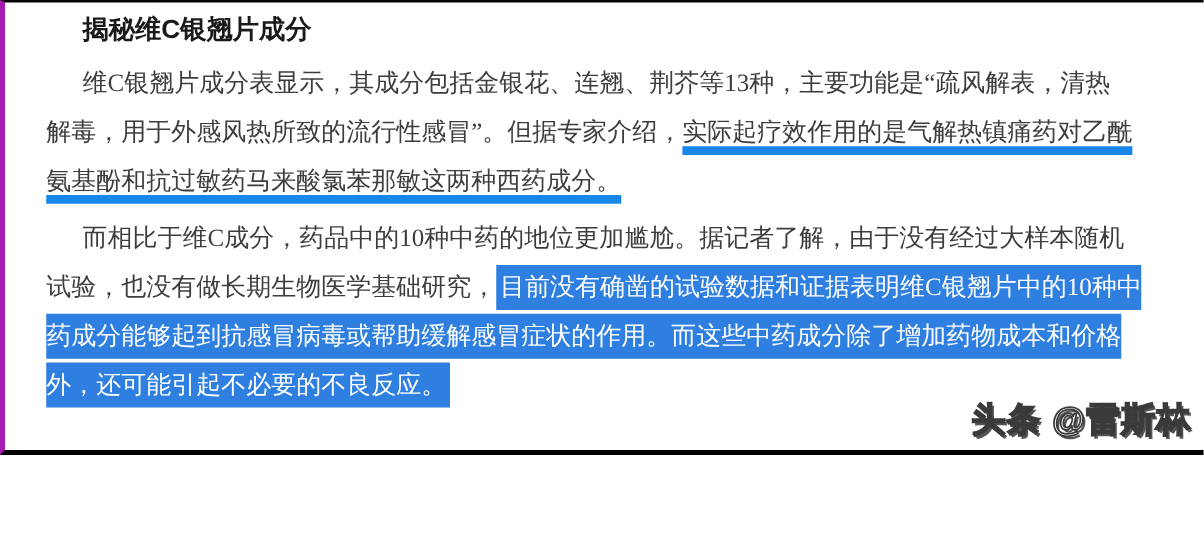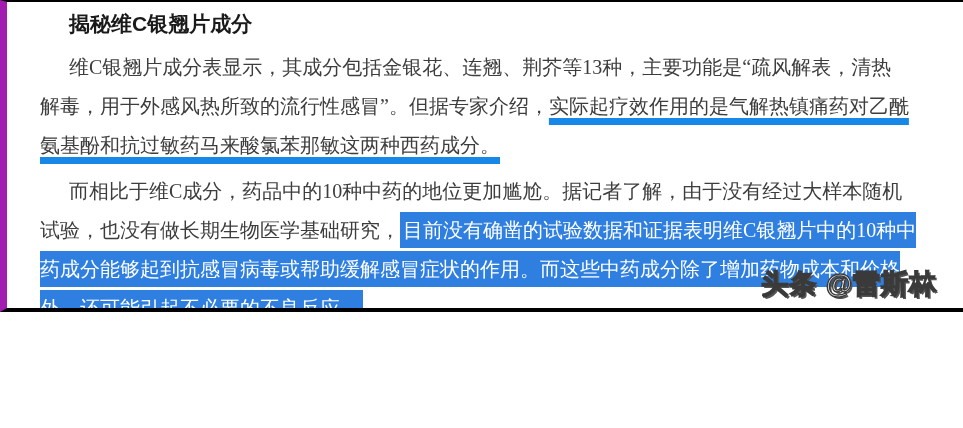--- a/index.html
+++ b/index.html
@@ -11,24 +11,24 @@
   html, body { background: #ffffff; }
   body {
     font-family: "Liberation Serif", "DejaVu Serif", serif;
     width: 963px;
     height: 428px;
     overflow: hidden;
   }
   .page {
     position: relative;
     width: 963px;
-    height: 312px;
+    height: 364px;
     background: #ffffff;
     border-top: 2px solid #000000;
-    border-left: 7px solid #a21caf;
+    border-left: 4px solid #a21caf;
     border-bottom: 4px solid #000000;
     padding: 9px 20px 0 33px;
     overflow: hidden;
   }
   .article-title {
     font-family: "Liberation Sans", "DejaVu Sans", sans-serif;
     font-size: 21px;
     font-weight: 700;
     color: #1a1a1a;
     padding-left: 29px;
@@ -51,21 +51,21 @@
     text-decoration-thickness: 7px;
     text-underline-offset: 5px;
   }
   .run.highlight {
     background-color: var(--highlight);
     color: #ffffff;
     padding: 7px 3px;
   }
   .watermark {
     position: absolute;
-    right: 26px;
+    right: 10px;
     bottom: 6px;
     font-family: "Liberation Sans", "DejaVu Sans", sans-serif;
     font-size: 27px;
     font-weight: 700;
     letter-spacing: 1px;
     color: #ffffff;
     -webkit-text-stroke: 1.4px #3a3a3a;
     text-shadow: 2px 2px 0 #555555;
     white-space: nowrap;
   }

